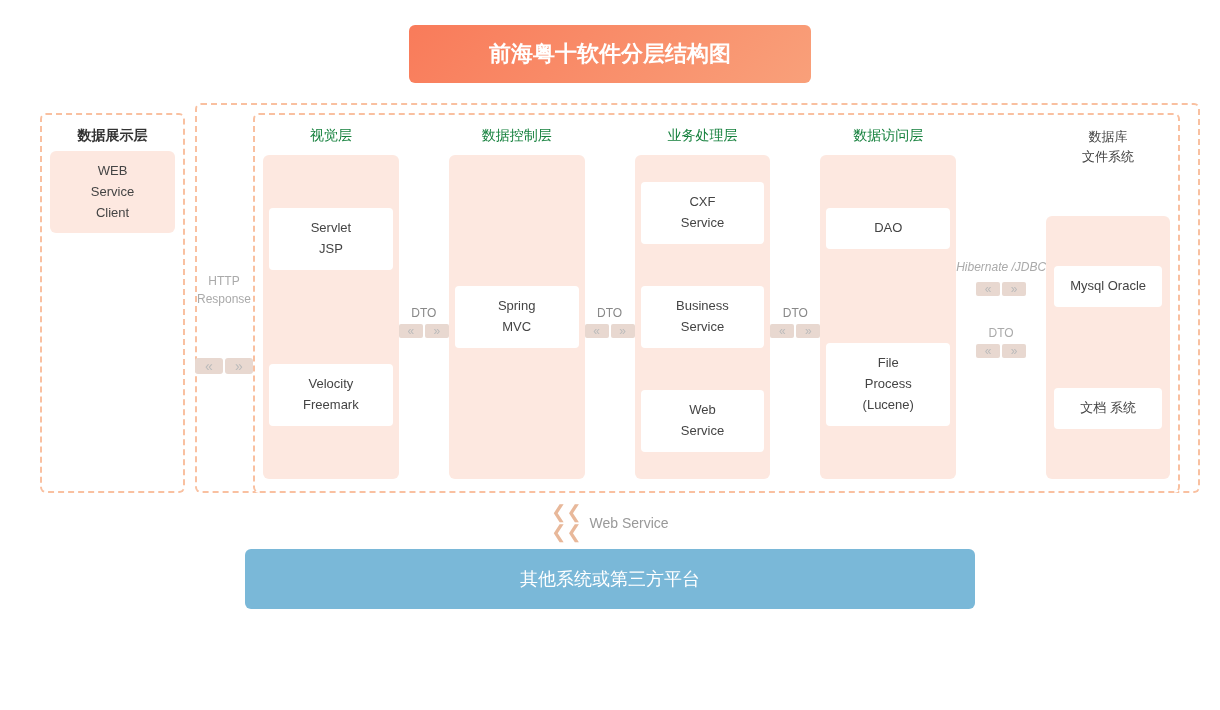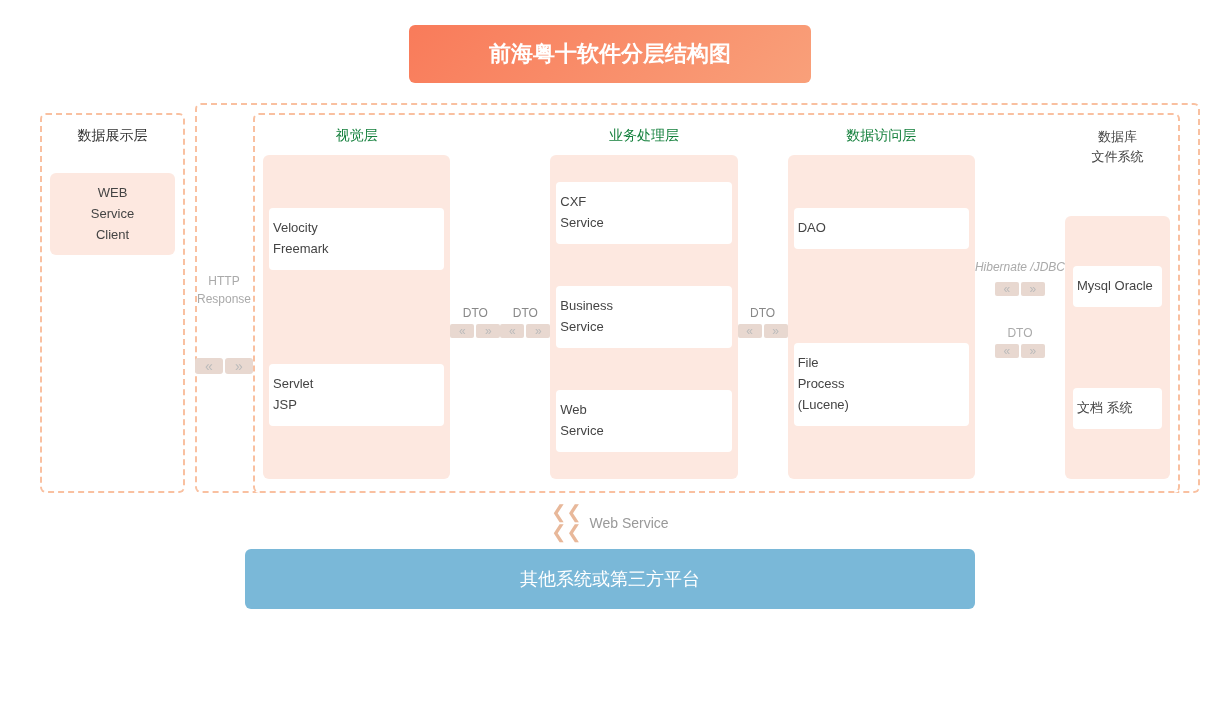--- a/index.html
+++ b/index.html
@@ -45,22 +45,22 @@
       min-width: 145px;
       border: 2px dashed #f9c0a0;
       border-radius: 6px;
       padding: 12px 8px;
       margin-right: 10px;
       background: #fff;
     }
     .left-panel .panel-title {
       font-size: 14px;
       color: #333;
-      margin-bottom: 28px;
-      font-weight: 400;
+      margin-bottom: 6px;
+      font-weight: 700;
     }
     .pink-box {
       background: #fde8e0;
       border-radius: 6px;
       padding: 10px 12px;
       text-align: center;
       font-size: 13px;
       color: #444;
       line-height: 1.6;
       width: 100%;
@@ -88,22 +88,22 @@
       display: flex;
       flex-direction: column;
       align-items: center;
       justify-content: space-around;
       padding: 10px 6px;
       gap: 8px;
     }
     .inner-box {
       background: #fff;
       border-radius: 4px;
-      padding: 10px 4px;
-      text-align: left;
+      padding: 10px 16px;
+      text-align: center;
       font-size: 13px;
       color: #444;
       line-height: 1.6;
       width: 100%;
     }
 
     
     .dto-connector {
       display: flex;
       flex-direction: column;
@@ -174,37 +174,43 @@
       background:#fff;
       position:relative;
       z-index:1;
       margin-top:10px;
       min-height:380px;
     ">
 
       <div class="layer-col" style="min-width:90px;">
         <div class="layer-title">视觉层</div>
         <div class="layer-body">
+          <div class="inner-box">Servlet<br>JSP</div>
           <div class="inner-box">Velocity<br>Freemark</div>
-          <div class="inner-box">Servlet<br>JSP</div>
         </div>
       </div>
 
       <div class="dto-connector">
         <div class="dto-label">DTO</div>
         <div class="arrow-box">
           <div style="width:24px;height:14px;background:#e8d8d0;border-radius:2px;display:flex;align-items:center;justify-content:center;">
               <span style="color:#bbb;font-size:12px;">«</span>
             </div>
           <div style="width:24px;height:14px;background:#e8d8d0;border-radius:2px;display:flex;align-items:center;justify-content:center;">
               <span style="color:#bbb;font-size:12px;">»</span>
             </div>
         </div>
       </div>
 
+      <div class="layer-col" style="min-width:90px;">
+        <div class="layer-title">数据控制层</div>
+        <div class="layer-body">
+          <div class="inner-box">Spring<br>MVC</div>
+        </div>
+      </div>
 
       <div class="dto-connector">
         <div class="dto-label">DTO</div>
         <div class="arrow-box">
           <div style="width:24px;height:14px;background:#e8d8d0;border-radius:2px;display:flex;align-items:center;justify-content:center;">
               <span style="color:#bbb;font-size:12px;">«</span>
             </div>
           <div style="width:24px;height:14px;background:#e8d8d0;border-radius:2px;display:flex;align-items:center;justify-content:center;">
               <span style="color:#bbb;font-size:12px;">»</span>
             </div>

